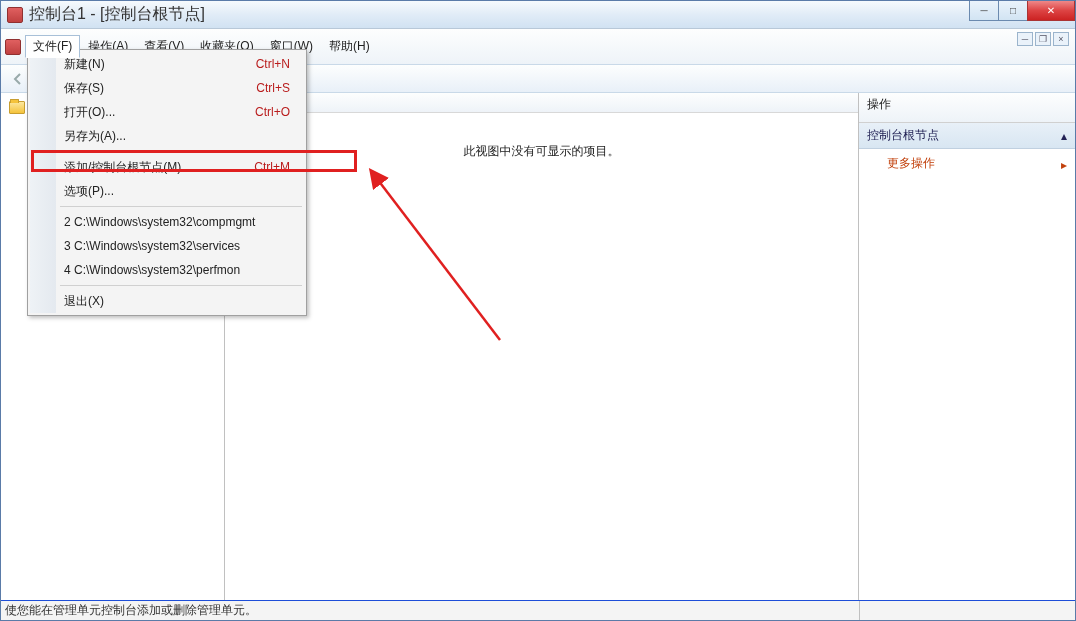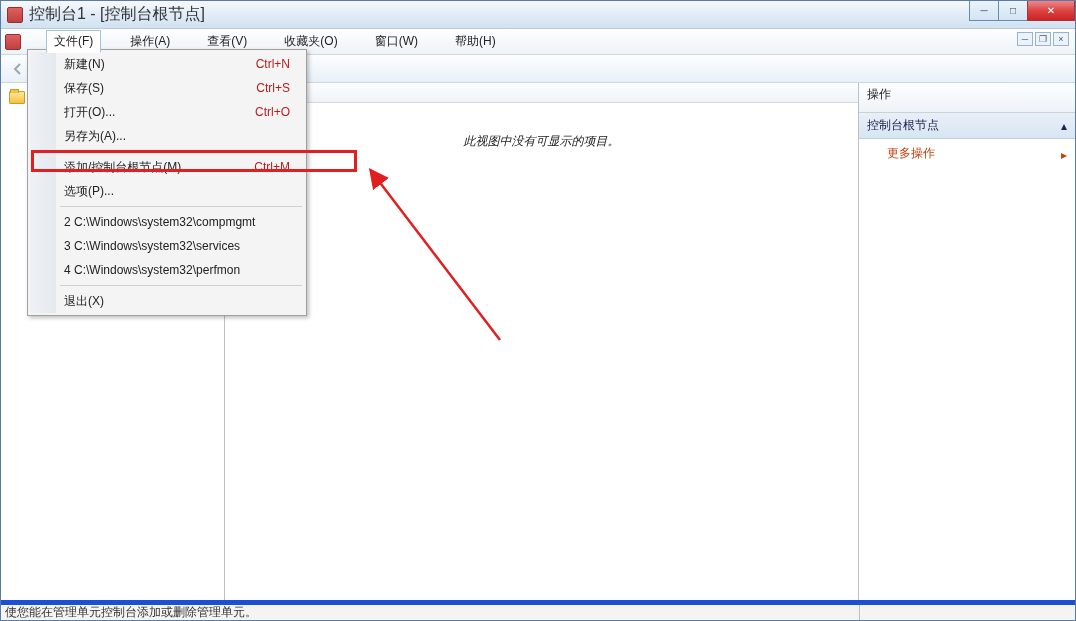--- a/index.html
+++ b/index.html
@@ -58,28 +58,27 @@
     }
     .win-btn.close {
       width: 48px;
       background: linear-gradient(to bottom, #e88 0%, #d44 50%, #c22 100%);
       color: #fff;
       border-color: #a33;
       border-top-right-radius: 0;
     }
     
     .menubar {
-      height: 26px;
+      height: 36px;
       background: linear-gradient(to bottom, #fdfefe 0%, #eef3f8 100%);
       border-bottom: 1px solid #c9d9e8;
       display: flex;
       align-items: center;
       padding-left: 4px;
       position: relative;
-      gap: 21px;
     }
     .menubar-item {
       padding: 3px 8px;
       color: #222;
       cursor: default;
     }
     .menubar-item.open {
       background: #fff;
       border: 1px solid #a8c0d8;
       border-bottom: 1px solid #fff;
@@ -163,21 +162,20 @@
       background: #f5c33b;
       border: 1px solid #c89e30;
       border-bottom: none;
       border-radius: 1px 1px 0 0;
     }
     .content-pane {
       flex: 1;
       border-right: 1px solid #c0c0c0;
       display: flex;
       flex-direction: column;
-      font-style: italic;
     }
     .content-header {
       height: 20px;
       background: linear-gradient(to bottom, #fdfefe, #eef3f8);
       border-bottom: 1px solid #d8d8d8;
     }
     .content-body {
       flex: 1;
       padding-top: 30px;
       text-align: center;
@@ -209,21 +207,21 @@
     .actions-item {
       padding: 6px 8px 6px 28px;
       display: flex;
       justify-content: space-between;
       align-items: flex-end;
       color: #c2410c;
     }
     
     .statusbar {
       height: 20px;
-      border-top: 5px solid #1d4ed8;
+      border-top: 1px solid #1d4ed8;
       background: #f4f4f4;
       display: flex;
       align-items: center;
       padding-left: 4px;
       color: #333;
     }
     .statusbar-right {
       width: 216px;
       border-left: 1px solid #c0c0c0;
       height: 100%;

